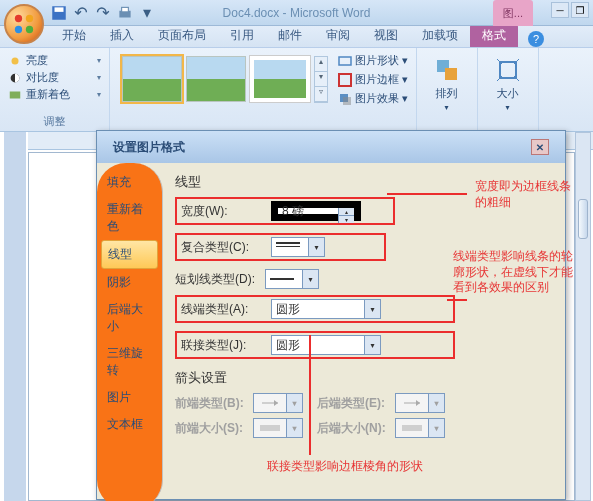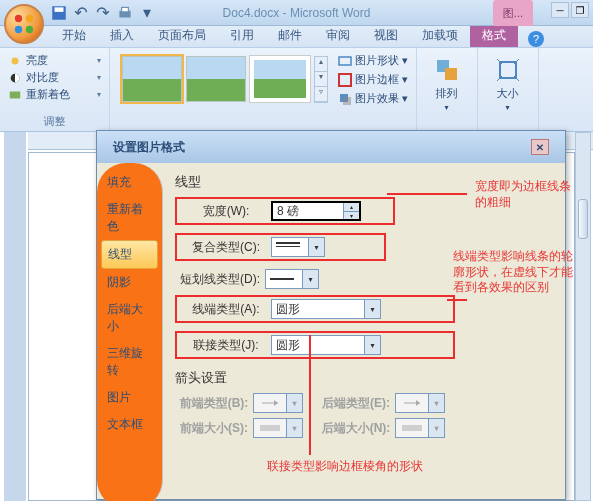--- a/index.html
+++ b/index.html
@@ -41,24 +41,24 @@
 .dialog { position:absolute; left:96px; top:130px; width:470px; height:370px; background:#ece9d8; border:1px solid #6b8fb3; box-shadow:2px 2px 6px rgba(0,0,0,0.3); }
 .dlg-title { height:32px; background:linear-gradient(180deg,#cbe0f6,#a9c6e6); display:flex; align-items:center; padding:0 16px; font-size:12px; font-weight:bold; color:#2b4d77;text-align:center; }
 .dlg-close { margin-left:auto; width:18px; height:16px; background:#e8c8c8; border:1px solid #b77; display:flex; align-items:center; justify-content:center; font-size:10px; cursor:pointer; }
 .dlg-body { display:flex; height:calc(100% - 22px); }
 .sidenav { width:66px; background:#f97316; border-right:1px solid #c0c0c0; padding:6px 4px;border-radius:29px; }
 .sidenav div { font-size:12px; color:#2b4d77; padding:5px 6px; cursor:pointer; }
 .sidenav div.active { background:linear-gradient(180deg,#ffe6a5,#ffc957); border:1px solid #e2a43c; border-radius:3px; }
 .dlg-main { flex:1; padding:10px 12px; position:relative; font-size:12px; color:#333; }
 .section-title { font-size:13px; margin-bottom:6px; }
 .row { display:flex; align-items:center; margin:5px 0; }
-.row label { width:90px;text-align:center; }
+.row label { width:90px; }
 .combo { width:110px; height:20px; border:1px solid #7b9ac0; background:#fff; display:flex; align-items:center; padding:0 4px; font-size:12px; position:relative; }
 .combo .dbtn { position:absolute; right:0; top:0; width:16px; height:100%; background:#dbe6f3; border-left:1px solid #7b9ac0; display:flex; align-items:center; justify-content:center; font-size:8px; cursor:pointer; }
-.spin { width:90px; height:20px; border:2px solid #000000; background:#fff; display:flex; align-items:center; padding:0 4px; position:relative; font-size:12px; }
+.spin { width:90px; height:20px; border:7px solid #000000; background:#fff; display:flex; align-items:center; padding:0 4px; position:relative; font-size:12px; }
 .spin .sbtns { position:absolute; right:0; top:0; width:16px; height:100%; display:flex; flex-direction:column; }
 .spin .sbtns span { flex:1; background:#dbe6f3; border-left:1px solid #7b9ac0; display:flex; align-items:center; justify-content:center; font-size:6px; cursor:pointer; }
 .spin .sbtns span:first-child { border-bottom:1px solid #7b9ac0; }
 .redbox { border:2px solid #eb2d2d; padding:2px 4px; }
 .annot { position:absolute; font-size:12px; color:#e73535; line-height:1.3; }
 .redline { position:absolute; background:#eb2d2d; height:2px; }
 .compound-preview { width:24px; height:10px; display:flex; flex-direction:column; gap:2px; }
 .compound-preview span { height:2px; background:#333; }
 .arrow-preview { width:24px; height:8px; }
 .disabled { color:#a0a0a0 !important;font-weight:bold; }

